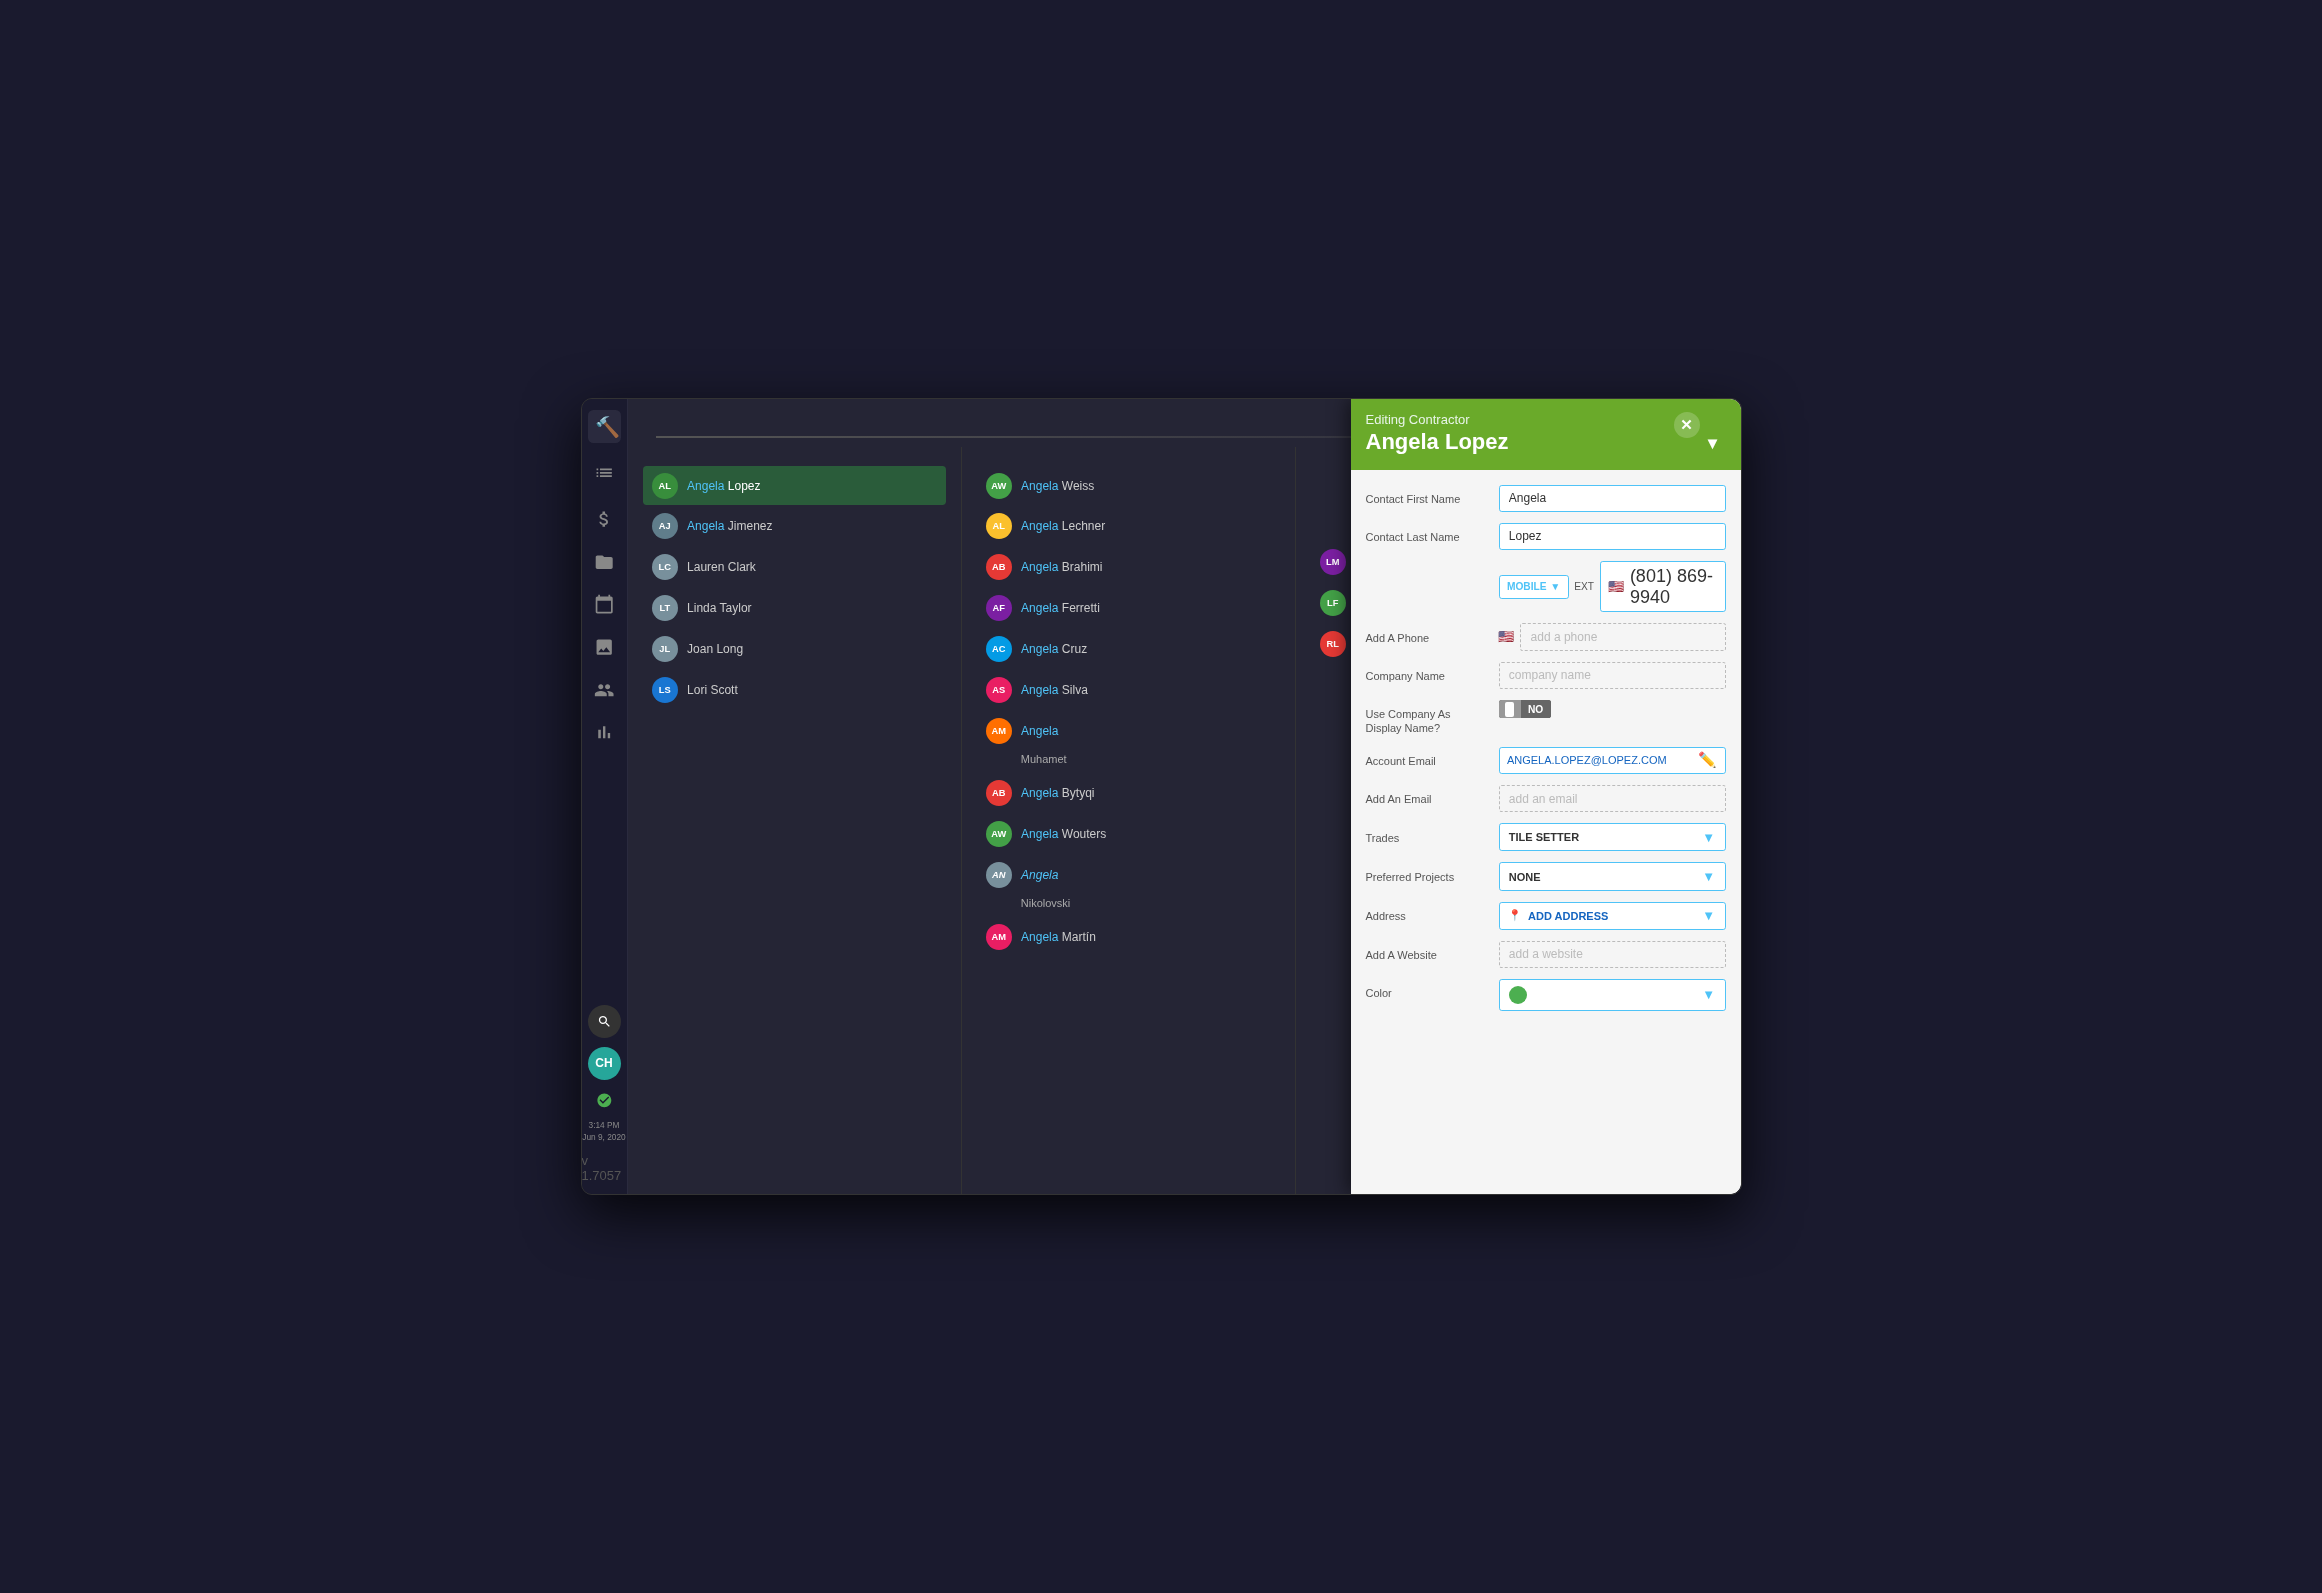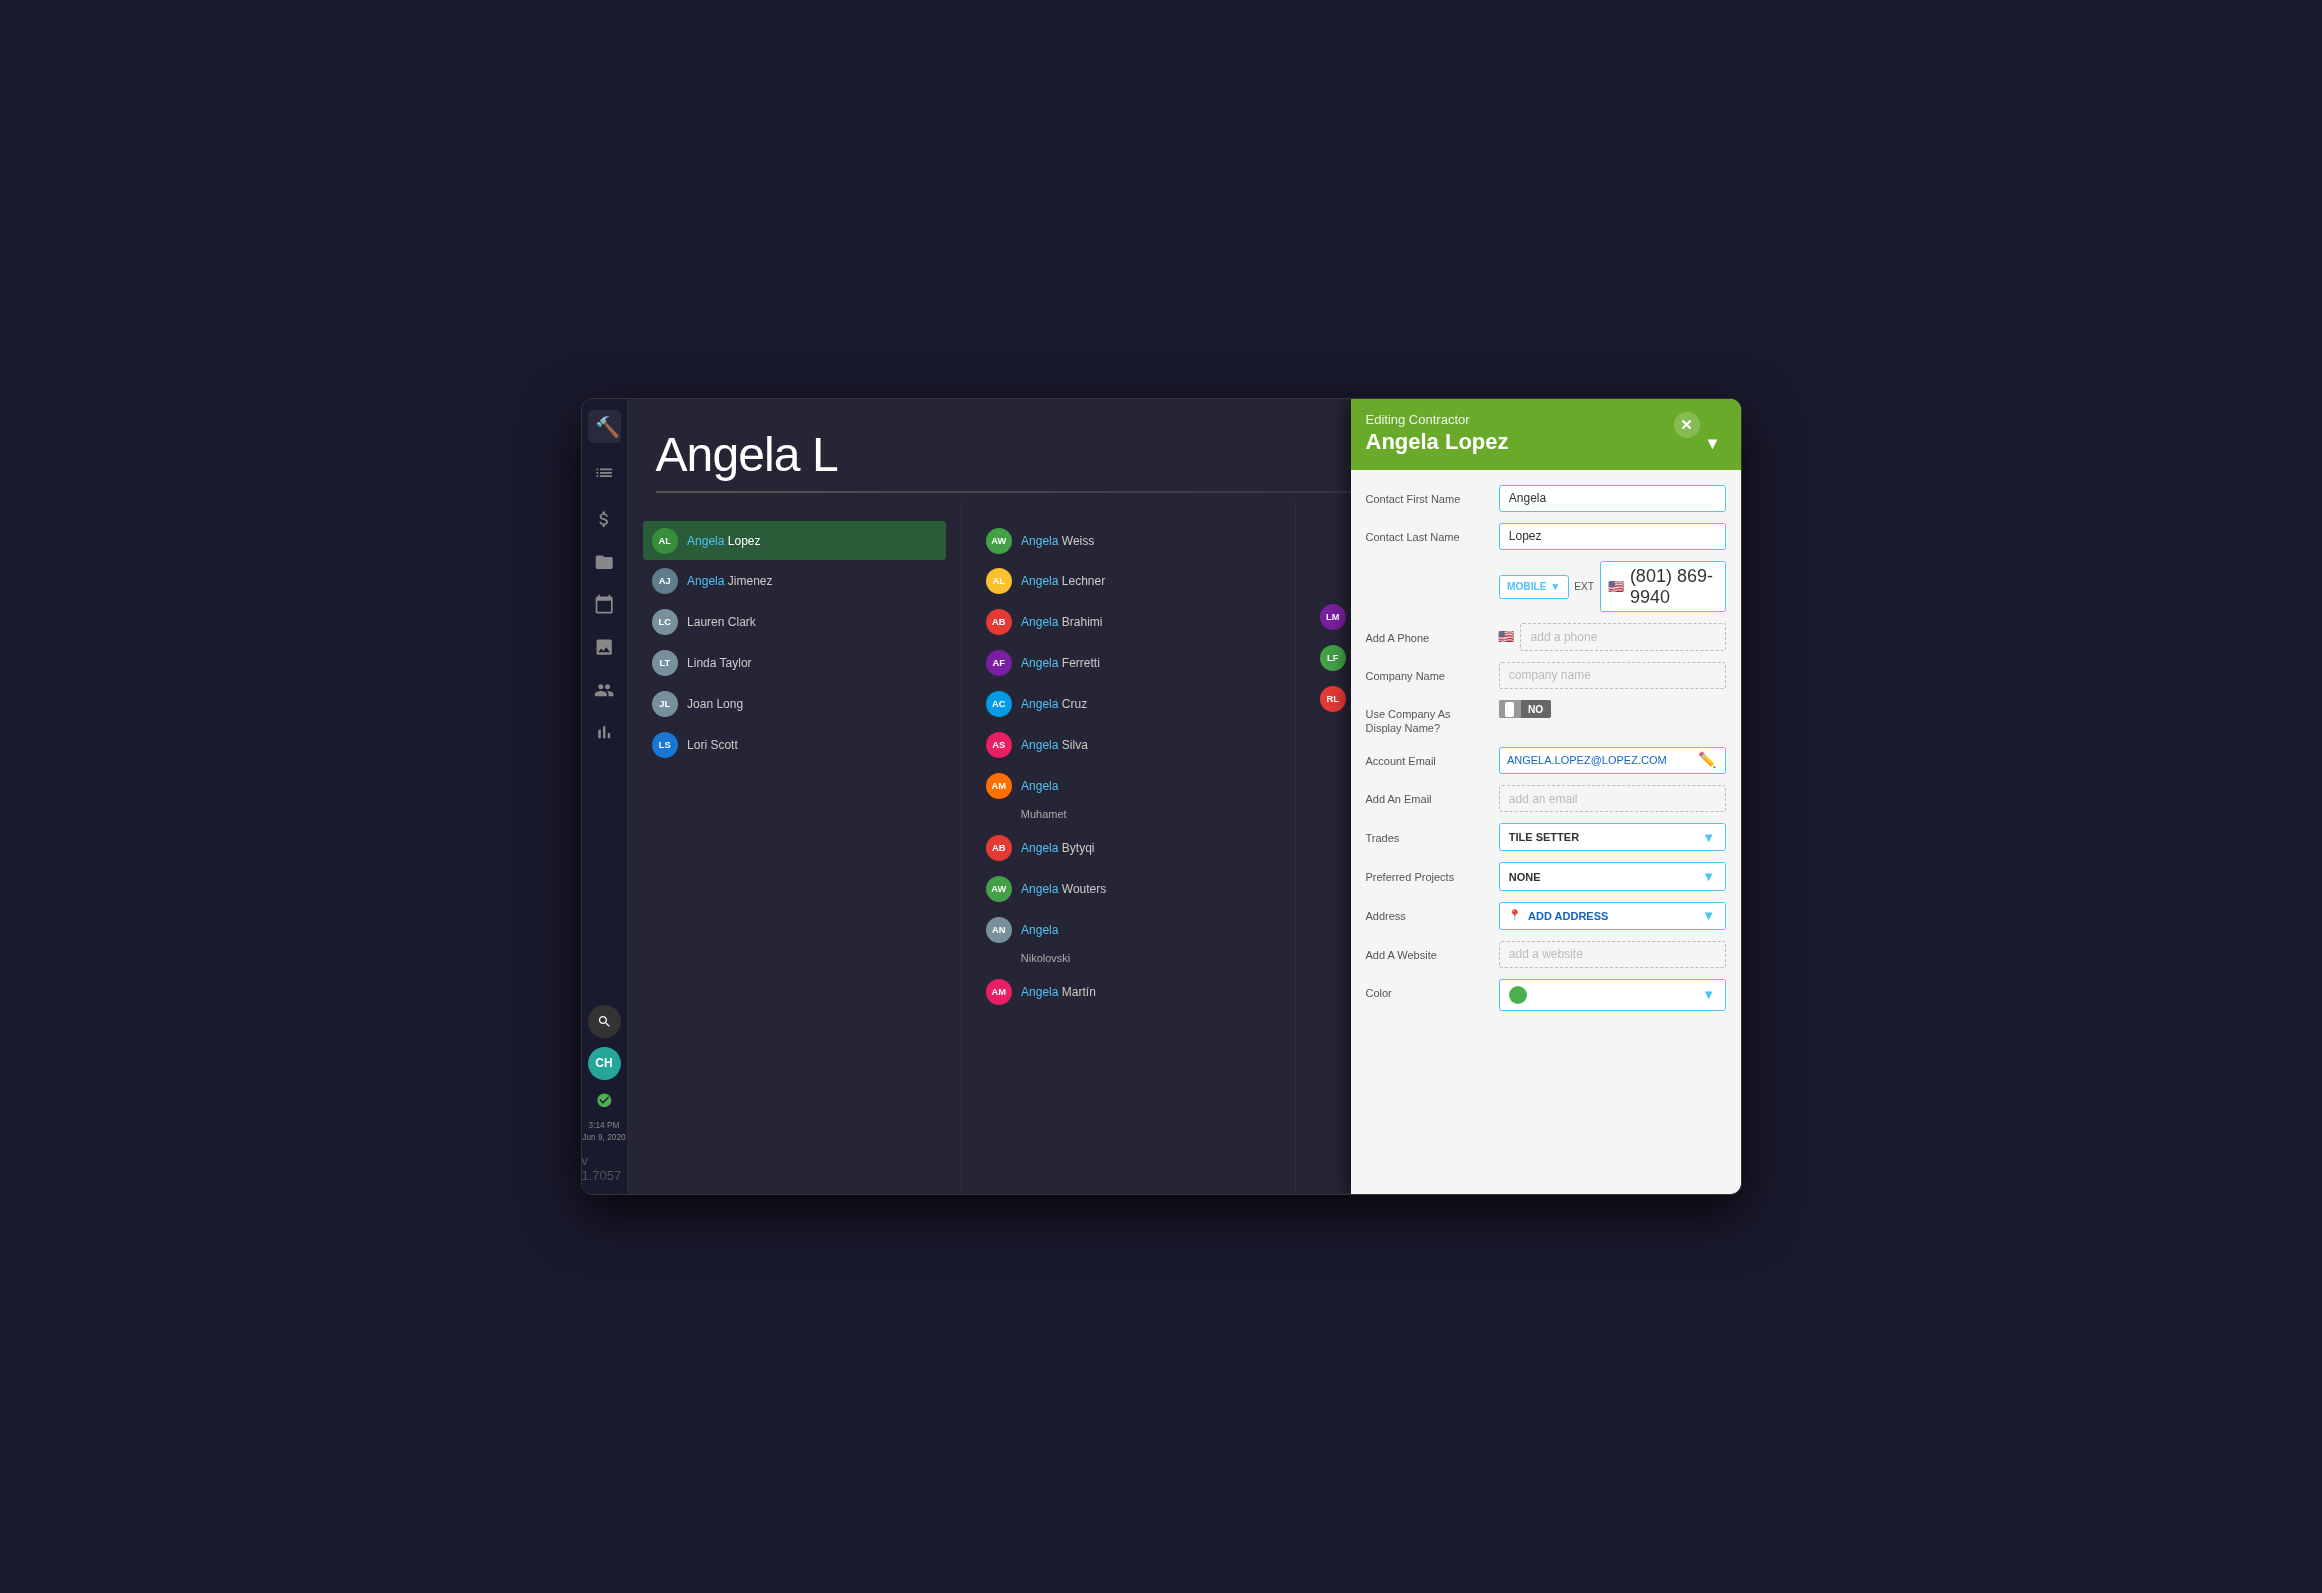--- a/index.html
+++ b/index.html
@@ -512,21 +512,20 @@
       <div class="time-display">
         <div>3:14 PM</div>
         <div>Jun 9, 2020</div>
       </div>
       <div class="version-text">v 1.7057</div>
     </div>
   </div>
 
   <div class="main-content">
     <div class="page-header">
-      <div class="page-title">Angela L</div>
       <div class="header-divider"></div>
     </div>
 
     <div class="columns-area">
 
       <div class="column">
         <div class="contact-list">
           <div class="contact-item active">
             <div class="contact-avatar" style="background:#388e3c;">AL</div>
             <div class="contact-name"><span class="highlight">Angela</span> Lopez</div>
@@ -589,21 +588,21 @@
           </div>
           <div class="contact-item">
             <div class="contact-avatar" style="background:#e53935;">AB</div>
             <div class="contact-name"><span class="highlight">Angela</span> Bytyqi</div>
           </div>
           <div class="contact-item">
             <div class="contact-avatar" style="background:#43a047;">AW</div>
             <div class="contact-name"><span class="highlight">Angela</span> Wouters</div>
           </div>
           <div class="contact-item" style="display:flex;flex-direction:column;align-items:flex-start;padding-left:9.3px;">
-            <div style="display:flex;align-items:center;gap:9.3px;">
+            <div style="display:flex;align-items:center;gap:9.3px;font-style:italic;">
               <div class="contact-avatar" style="background:#78909c;">AN</div>
               <div class="contact-name" style="color:#4fc3f7;"><span class="highlight">Angela</span></div>
             </div>
             <div style="margin-left:35px;font-size:11px;color:#aaa;">Nikolovski</div>
           </div>
           <div class="contact-item">
             <div class="contact-avatar" style="background:#e91e63;">AM</div>
             <div class="contact-name"><span class="highlight">Angela</span> Martín</div>
           </div>
         </div>

